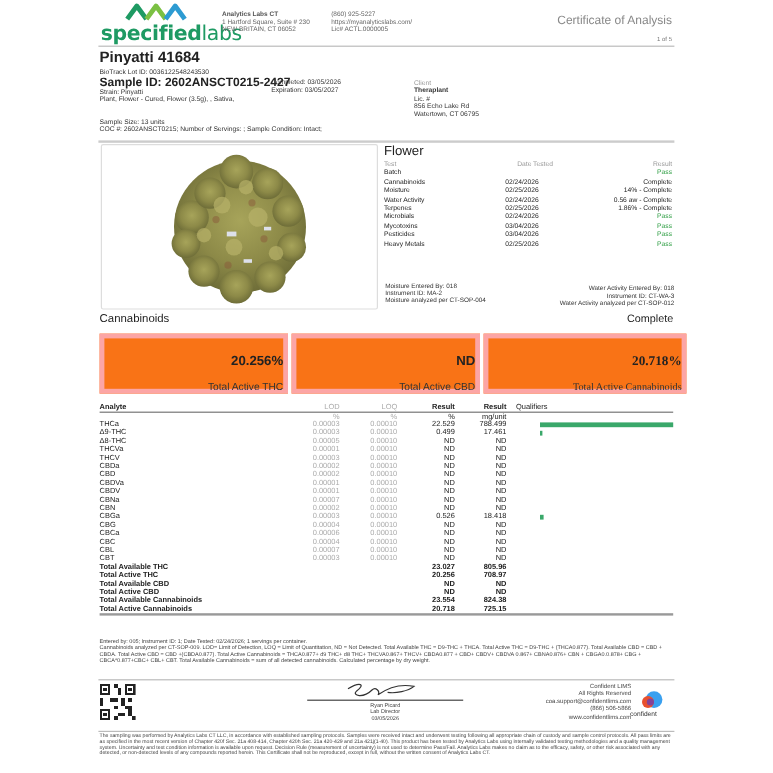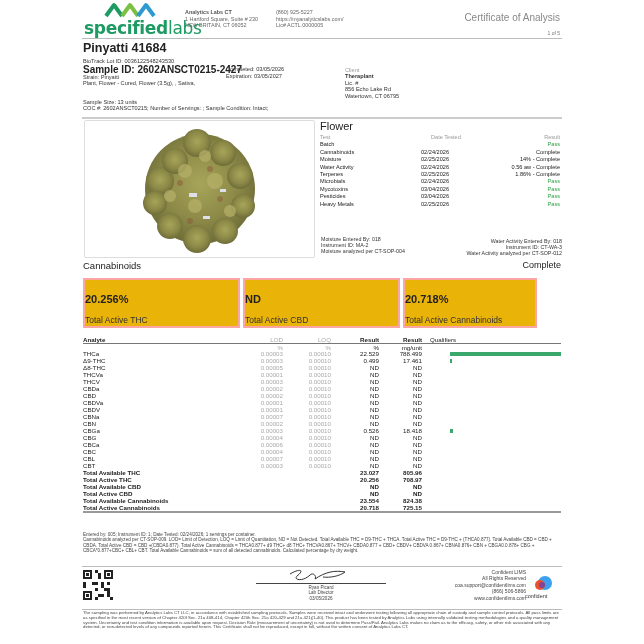--- a/index.html
+++ b/index.html
@@ -18,21 +18,21 @@
 .small{font-size:5.6px;line-height:6.4px;color:#333}
 .sid{font-size:10px;font-weight:bold;color:#222}
 .gray{color:#999}
 .summary-h{font-size:11px;color:#222}
 .sum-table{font-size:5.6px;line-height:7.4px}
 .sum-row{display:flex;height:7.4px}
 .sum-row .c1{width:95px}
 .sum-row .c2{width:70px;text-align:left;padding-left:6px}
 .sum-row .c3{flex:1;text-align:right}
 .pass{color:#2f9e44}
-.cardbox{position:absolute;border:2px solid #fca5a5;text-align:left;background:#eab308}
+.cardbox{position:absolute;border:4px solid #fca5a5;text-align:right;background:#f97316}
 .cardbox .val{font-size:11px;font-weight:bold;margin-top:13px;color:#222}
 .cardbox .lbl{font-size:8.5px;color:#333;margin-top:10px}
 .an{font-size:6.2px;line-height:7px}
 .an-row{display:flex;height:7px}
 .an-row .a{width:148px}
 .an-row .lod{width:52px;text-align:right;color:#aaa}
 .an-row .loq{width:48px;text-align:right;color:#aaa}
 .an-row .r1{width:48px;text-align:right}
 .an-row .r2{width:43px;text-align:right}
 .an-row .q{width:28px}
@@ -204,21 +204,21 @@
 <div class="abs" style="right:83px;top:260px;font-size:9px;">Complete</div>
 
 <div class="cardbox" style="left:83px;top:278px;width:157px;height:50px;">
   <div class="val">20.256%</div>
   <div class="lbl">Total Active THC</div>
 </div>
 <div class="cardbox" style="left:243px;top:278px;width:157px;height:50px;">
   <div class="val">ND</div>
   <div class="lbl">Total Active CBD</div>
 </div>
-<div class="cardbox" style="left:403px;top:278px;width:134px;height:50px;">
+<div class="cardbox" style="left:403px;top:278px;width:169px;height:50px;font-family:Liberation Serif, serif;">
   <div class="val">20.718%</div>
   <div class="lbl">Total Active Cannabinoids</div>
 </div>
 
 <div class="abs an" style="left:83px;top:336px;width:478px;">
   <div class="an-row bold" style="height:7.5px;border-bottom:1px solid #777">
     <span class="a">Analyte</span>
     <span class="lod" style="font-weight:normal">LOD</span>
     <span class="loq" style="font-weight:normal">LOQ</span>
     <span class="r1">Result</span>

